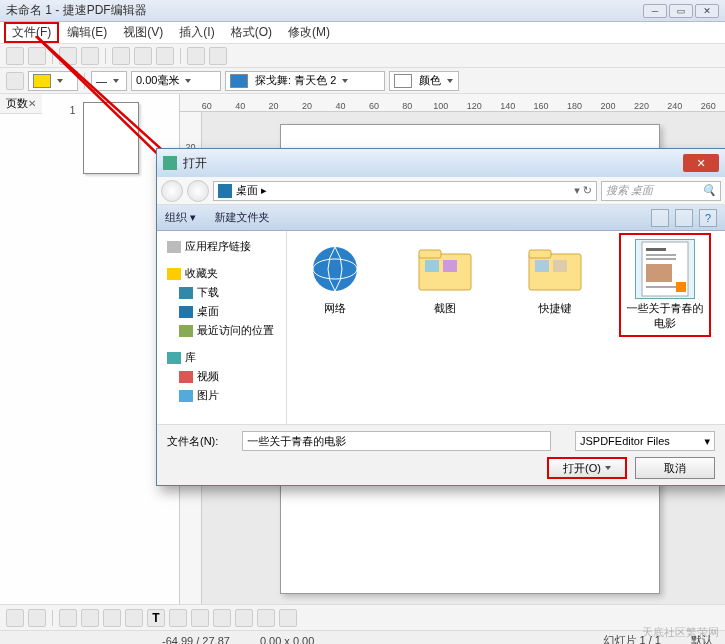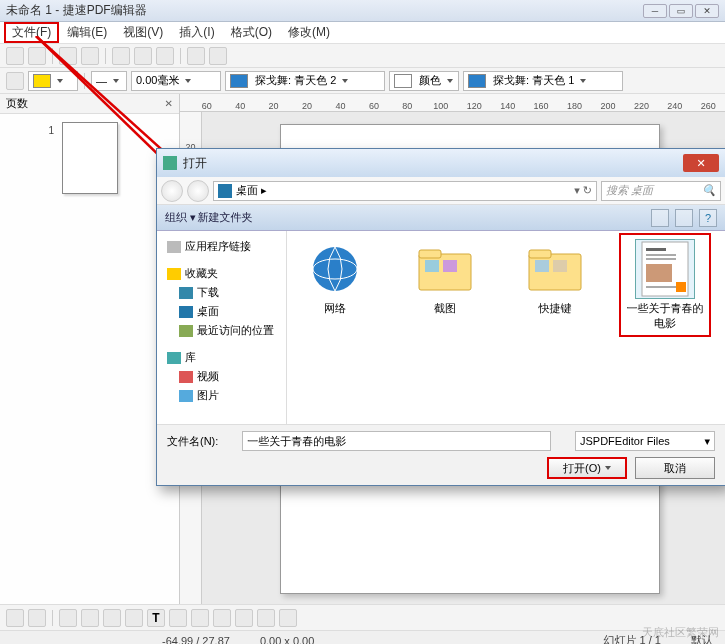--- a/index.html
+++ b/index.html
@@ -17,21 +17,21 @@
 .toolbar1 { height: 24px; background: #f4f4f4; border-bottom: 1px solid #ddd; display: flex; align-items: center; padding: 0 6px; gap: 4px; }
 .tbtn { width: 18px; height: 18px; background: #eaeaea; border: 1px solid #ccc; border-radius: 2px; }
 .sep { width: 1px; height: 16px; background: #ccc; margin: 0 2px; }
 
 .toolbar2 { height: 26px; background: #f4f4f4; border-bottom: 1px solid #ddd; display: flex; align-items: center; padding: 0 6px; gap: 4px; font-size: 11px; }
 .combo { height: 20px; border: 1px solid #bbb; background: #fff; display: flex; align-items: center; padding: 0 4px; gap: 2px; }
 .combo .dd { width: 0; height: 0; border-left: 3px solid transparent; border-right: 3px solid transparent; border-top: 4px solid #555; margin-left: 4px; }
 .swatch { width: 18px; height: 14px; border: 1px solid #888; }
 
 .workspace { display: flex; height: 510px; }
-.sidebar { width: 180px; background: #fefefe; border-right: 1px solid #ccc; display: flex; flex-direction: column; }
+.sidebar { width: 180px; background: #fefefe; border-right: 1px solid #ccc; display: flex; flex-direction: row; }
 .sidebar-head { height: 20px; background: #f4f4f4; border-bottom: 1px solid #ddd; display: flex; align-items: center; padding: 0 6px; font-size: 11px; }
 .sidebar-head .x { margin-left: auto; font-size: 10px; color: #666; }
 .thumb { margin: 8px auto; width: 56px; height: 72px; border: 1px solid #888; background: #fff; box-shadow: 2px 2px 2px rgba(0,0,0,.15); position: relative; }
 .thumb .n { position: absolute; top: 2px; left: -14px; font-size: 10px; color: #444; }
 
 .canvas { flex: 1; background: #eaeaea; position: relative; overflow: hidden; }
 .ruler-h { position: absolute; top: 0; left: 0; right: 0; height: 18px; background: #f6f6f6; border-bottom: 1px solid #ccc; font-size: 9px; color: #555; display: flex; align-items: flex-end; padding-left: 10px; }
 .ruler-h span { display: inline-block; width: 40px; text-align: center; }
 .ruler-v { position: absolute; top: 18px; left: 0; bottom: 0; width: 22px; background: #f6f6f6; border-right: 1px solid #ccc; font-size: 9px; color: #555; display: flex; flex-direction: column; align-items: center; padding-top: 30px; }
 .ruler-v span { height: 40px; }
@@ -46,21 +46,21 @@
 .dlg { position: absolute; top: 148px; left: 156px; width: 570px; height: 338px; background: #f2f2f2; border: 1px solid #5a7fa6; box-shadow: 4px 6px 12px rgba(0,0,0,.35); z-index: 10; display: flex; flex-direction: column; }
 .dlg-title { height: 28px; background: linear-gradient(#e9f1fb, #c9dbef); display: flex; align-items: center; padding: 0 6px; }
 .dlg-title .ico { width: 14px; height: 14px; background: #4a8; margin-right: 6px; }
 .dlg-title .txt { font-size: 12px; color: #222; }
 .dlg-title .close { margin-left: auto; width: 36px; height: 18px; background: #c43; color: #fff; display: flex; align-items: center; justify-content: center; font-size: 11px; border-radius: 2px; }
 .dlg-nav { height: 28px; background: #f7f7f7; display: flex; align-items: center; padding: 0 4px; gap: 4px; border-bottom: 1px solid #ddd; }
 .navbtn { width: 22px; height: 22px; border: 1px solid #ccc; border-radius: 11px; background: radial-gradient(#fff,#e0e0e0); }
 .navpath { flex: 1; height: 20px; border: 1px solid #bbb; background: #fff; display: flex; align-items: center; padding: 0 4px; font-size: 11px; }
 .navpath .ico { width: 14px; height: 14px; background: #27a; margin-right: 4px; }
 .dlg-search { width: 120px; height: 20px; border: 1px solid #bbb; background: #fff; font-size: 11px; color: #999; font-style: italic; padding: 0 4px; display: flex; align-items: center; }
-.dlg-toolbar { height: 26px; background: linear-gradient(#dde8f4,#c3d5ea); display: flex; align-items: center; padding: 0 8px; gap: 2px; font-size: 11px; color: #224; border-bottom: 1px solid #aac; }
+.dlg-toolbar { height: 26px; background: linear-gradient(#dde8f4,#c3d5ea); display: flex; align-items: center; padding: 0 8px; gap: 19px; font-size: 11px; color: #224; border-bottom: 1px solid #aac; }
 .dlg-toolbar .r { margin-left: auto; display: flex; gap: 6px; }
 .dlg-toolbar .rb { width: 18px; height: 18px; background: rgba(255,255,255,.3); border: 1px solid #9ab; }
 .dlg-body { flex: 1; display: flex; background: #fff; }
 .dlg-tree { width: 130px; border-right: 1px solid #ddd; padding: 6px 4px; font-size: 11px; overflow: hidden; }
 .tree-item { display: flex; align-items: center; gap: 4px; padding: 2px 0 2px 6px; white-space: nowrap; }
 .tree-item.l2 { padding-left: 18px; }
 .tree-item .ico { width: 14px; height: 12px; }
 .dlg-files { flex: 1; padding: 8px; display: flex; flex-wrap: wrap; gap: 30px; align-content: flex-start; overflow: visible; position: relative; }
 .file-item { width: 80px; display: flex; flex-direction: column; align-items: center; gap: 2px; font-size: 11px; text-align: center; }
 .file-ico { width: 60px; height: 60px; display: flex; align-items: center; justify-content: center; }
@@ -120,21 +120,20 @@
       <span class="dd"></span>
     </div>
   <div class="sep"></div>
   <div class="combo" style="width:36px">—<span class="dd"></span></div>
   <div class="combo" style="width:90px">
       <span>0.00毫米</span>
       <span class="dd"></span>
     </div>
   <div class="combo" style="width:160px"><span class="swatch" style="background:#2a7fc9"></span>&nbsp;<span>探戈舞: 青天色 2</span><span class="dd"></span></div>
   <div class="combo" style="width:70px"><span class="swatch" style="background:#fff"></span>&nbsp;<span>颜色</span><span class="dd"></span></div>
-  <div class="combo" style="width:160px"><span class="swatch" style="background:#2a7fc9"></span>&nbsp;<span>探戈舞: 青天色 1</span><span class="dd"></span></div>
 </div>
 
 <div class="workspace">
   <div class="sidebar">
     <div class="sidebar-head">
       <span>页数</span>
       <span class="x">✕</span>
     </div>
     <div class="thumb">
       <span class="n">1</span>

